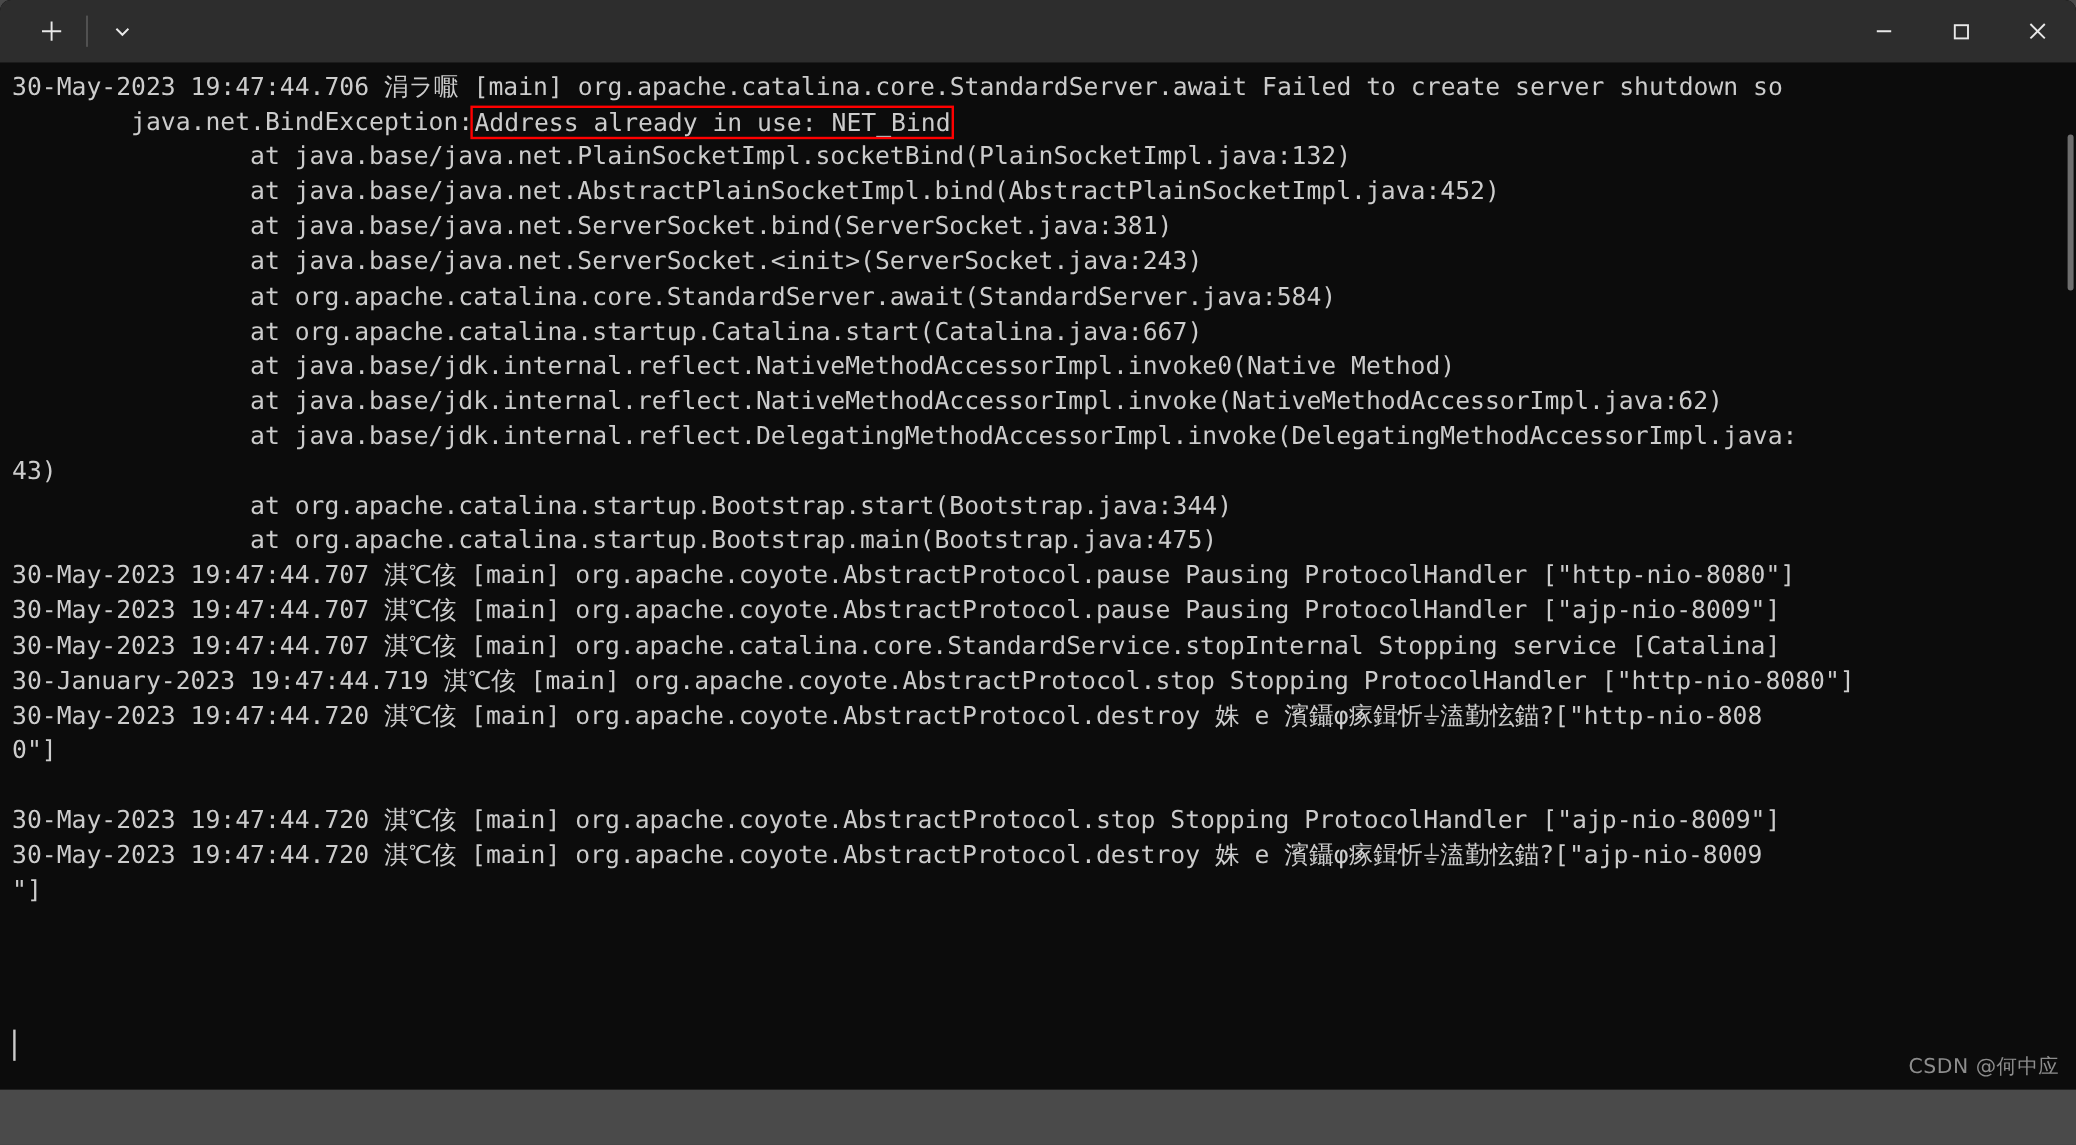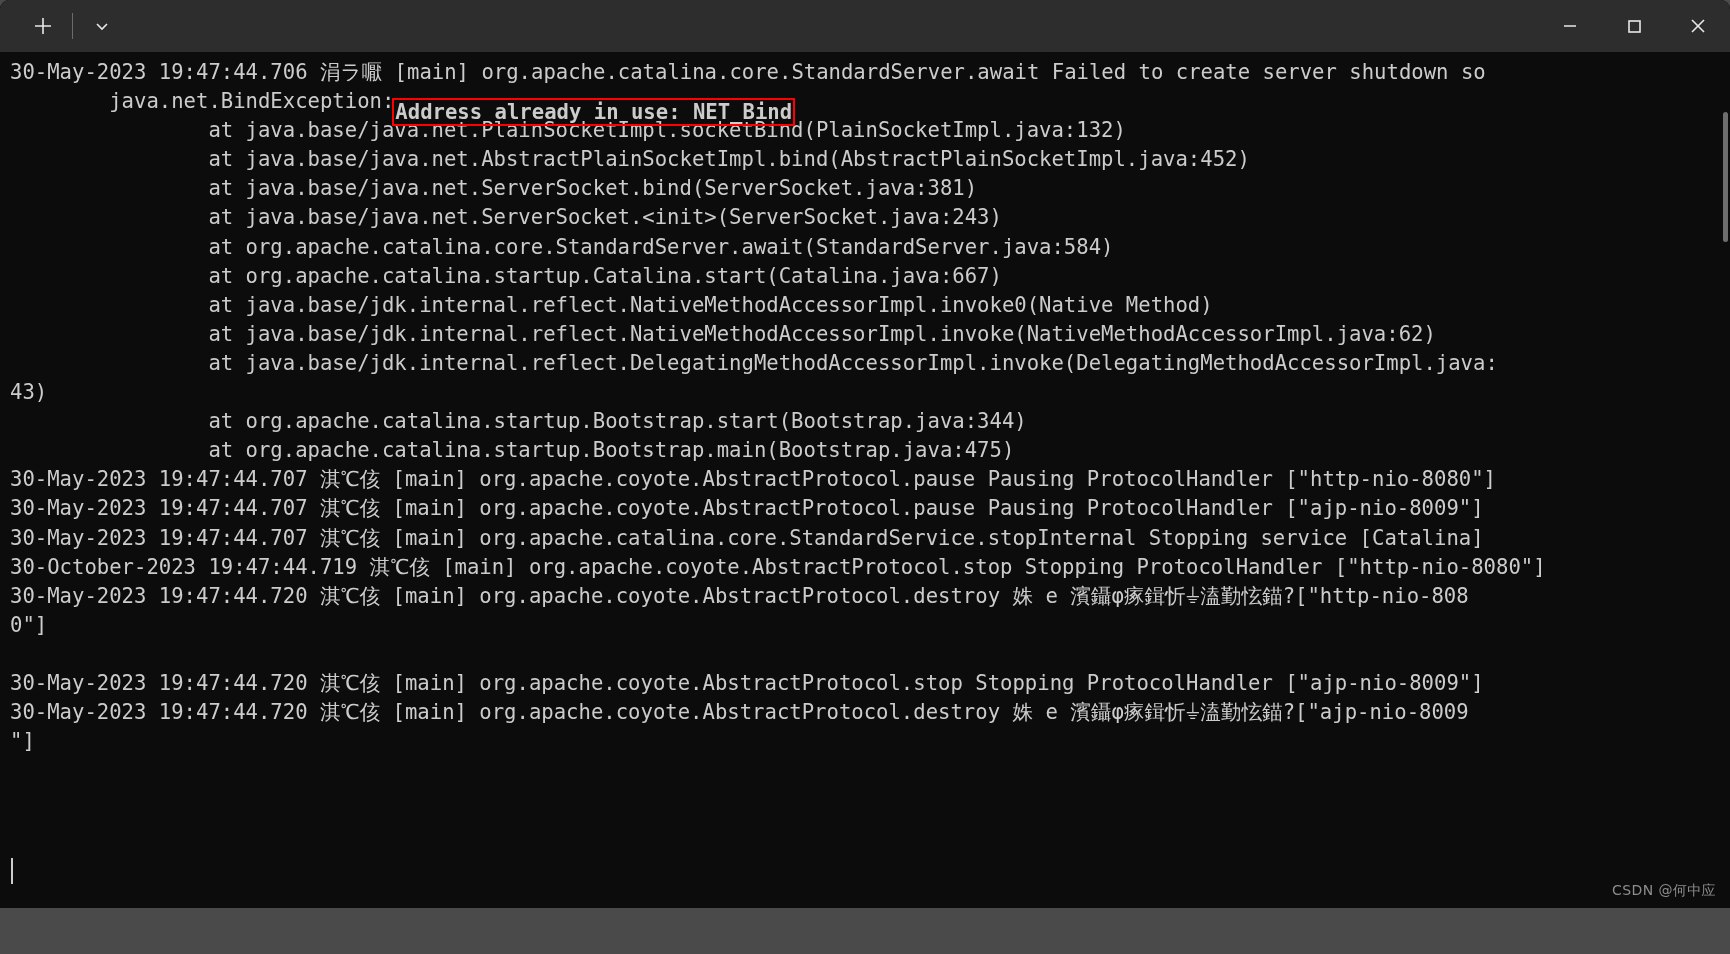--- a/index.html
+++ b/index.html
@@ -71,22 +71,21 @@
     height: 29.1px;
   }
   .line.blank { color: transparent; }
   .hl {
     display: inline-block;
     border: 2px solid #ff0000;
     padding: 0 1px;
     margin: 0 -2px;
     line-height: 24px;
     position: relative;
-    top: 11px;
-    font-weight: bold;
+    top: 1px;
   }
   #cursor {
     position: absolute;
     left: 11px;
     bottom: 24px;
     width: 2px;
     height: 26px;
     background: #cccccc;
   }
   
@@ -102,21 +101,21 @@
     width: 5px; height: 130px;
     background: #6e6e6e;
     border-radius: 3px;
   }
   
   #watermark {
     position: absolute;
     right: 14px; bottom: 8px;
     color: #8d8d8d;
     font-family: "DejaVu Sans", sans-serif;
-    font-size: 14px;
+    font-size: 17px;
     letter-spacing: 0.4px;
     z-index: 4;
     pointer-events: none;
   }
 </style>
 </head>
 <body>
 
 <div id="app">
 
@@ -167,21 +166,21 @@
         <div class="line">                at org.apache.catalina.startup.Catalina.start(Catalina.java:667)</div>
         <div class="line">                at java.base/jdk.internal.reflect.NativeMethodAccessorImpl.invoke0(Native Method)</div>
         <div class="line">                at java.base/jdk.internal.reflect.NativeMethodAccessorImpl.invoke(NativeMethodAccessorImpl.java:62)</div>
         <div class="line">                at java.base/jdk.internal.reflect.DelegatingMethodAccessorImpl.invoke(DelegatingMethodAccessorImpl.java:</div>
         <div class="line">43)</div>
         <div class="line">                at org.apache.catalina.startup.Bootstrap.start(Bootstrap.java:344)</div>
         <div class="line">                at org.apache.catalina.startup.Bootstrap.main(Bootstrap.java:475)</div>
         <div class="line">30-May-2023 19:47:44.707 淇℃侅 [main] org.apache.coyote.AbstractProtocol.pause Pausing ProtocolHandler ["http-nio-8080"]</div>
         <div class="line">30-May-2023 19:47:44.707 淇℃侅 [main] org.apache.coyote.AbstractProtocol.pause Pausing ProtocolHandler ["ajp-nio-8009"]</div>
         <div class="line">30-May-2023 19:47:44.707 淇℃侅 [main] org.apache.catalina.core.StandardService.stopInternal Stopping service [Catalina]</div>
-        <div class="line">30-October-2023 19:47:44.719 淇℃侅 [main] org.apache.coyote.AbstractProtocol.stop Stopping ProtocolHandler ["http-nio-8080"]</div>
+        <div class="line">30-January-2023 19:47:44.719 淇℃侅 [main] org.apache.coyote.AbstractProtocol.stop Stopping ProtocolHandler ["http-nio-8080"]</div>
         <div class="line">30-May-2023 19:47:44.720 淇℃侅 [main] org.apache.coyote.AbstractProtocol.destroy 姝 e 濱鑷φ瘃鍓忻⏚溘勤怰錨?["http-nio-808</div>
         <div class="line">0"]</div>
         <div class="line blank">&nbsp;</div>
         <div class="line">30-May-2023 19:47:44.720 淇℃侅 [main] org.apache.coyote.AbstractProtocol.stop Stopping ProtocolHandler ["ajp-nio-8009"]</div>
         <div class="line">30-May-2023 19:47:44.720 淇℃侅 [main] org.apache.coyote.AbstractProtocol.destroy 姝 e 濱鑷φ瘃鍓忻⏚溘勤怰錨?["ajp-nio-8009</div>
         <div class="line">"]</div>
       </div>
     <div id="cursor"></div>
   </div>
 

